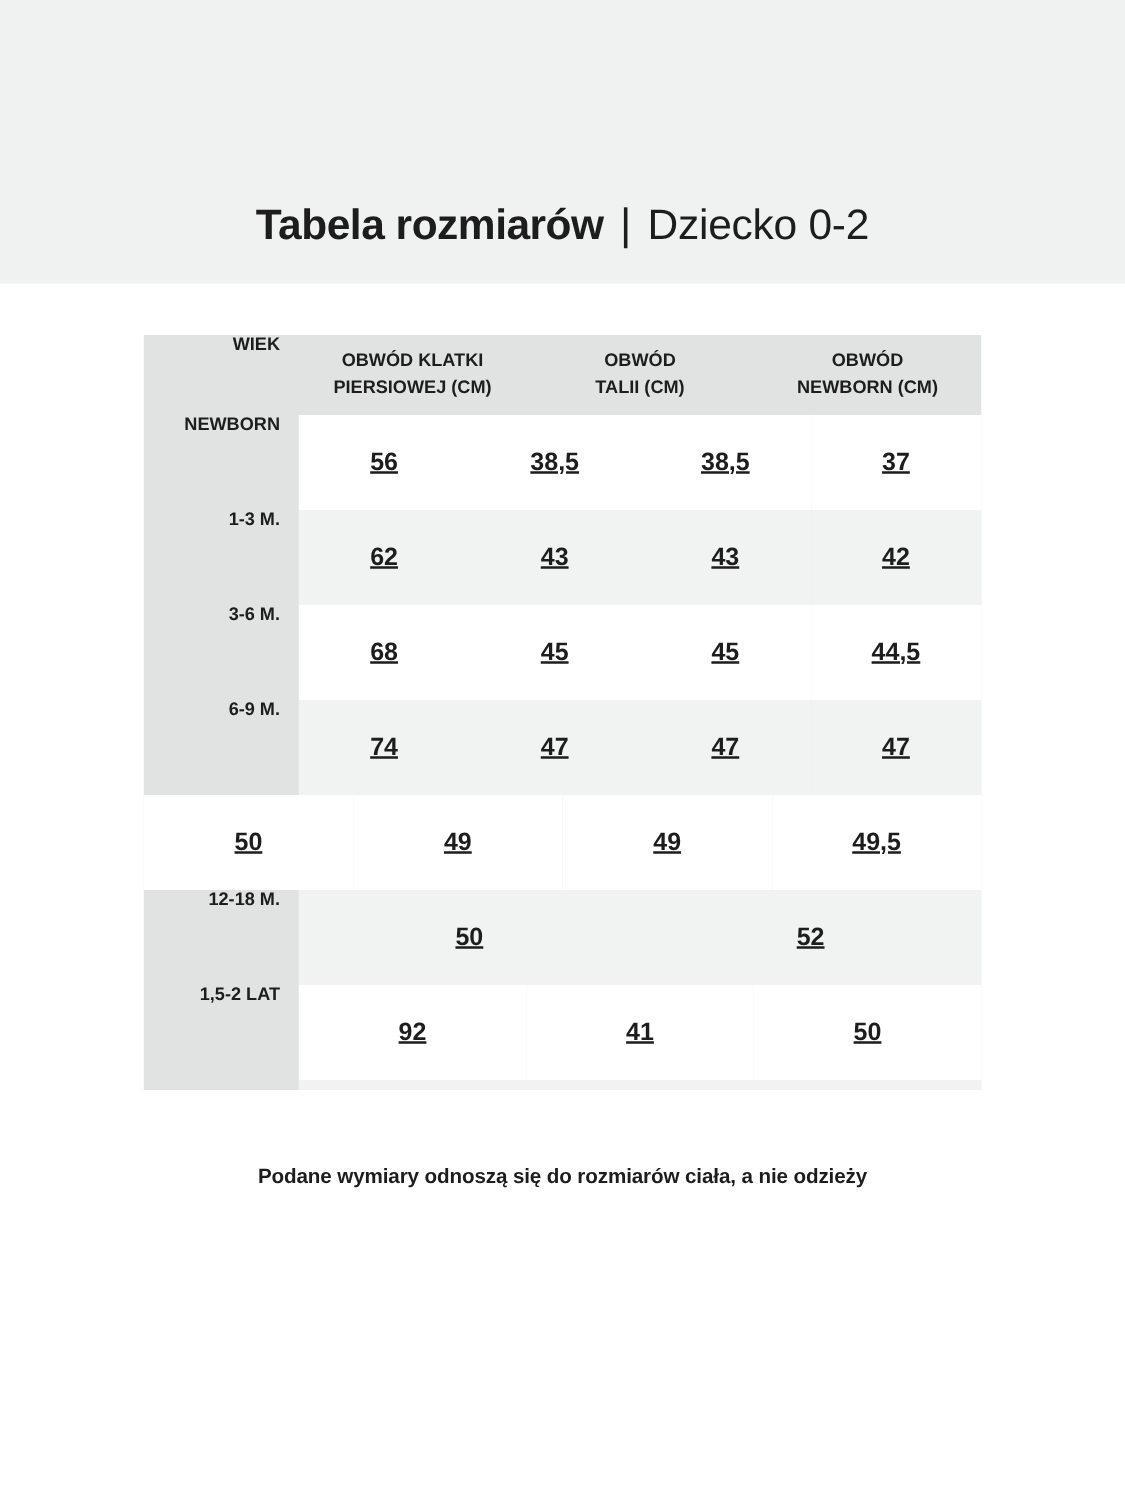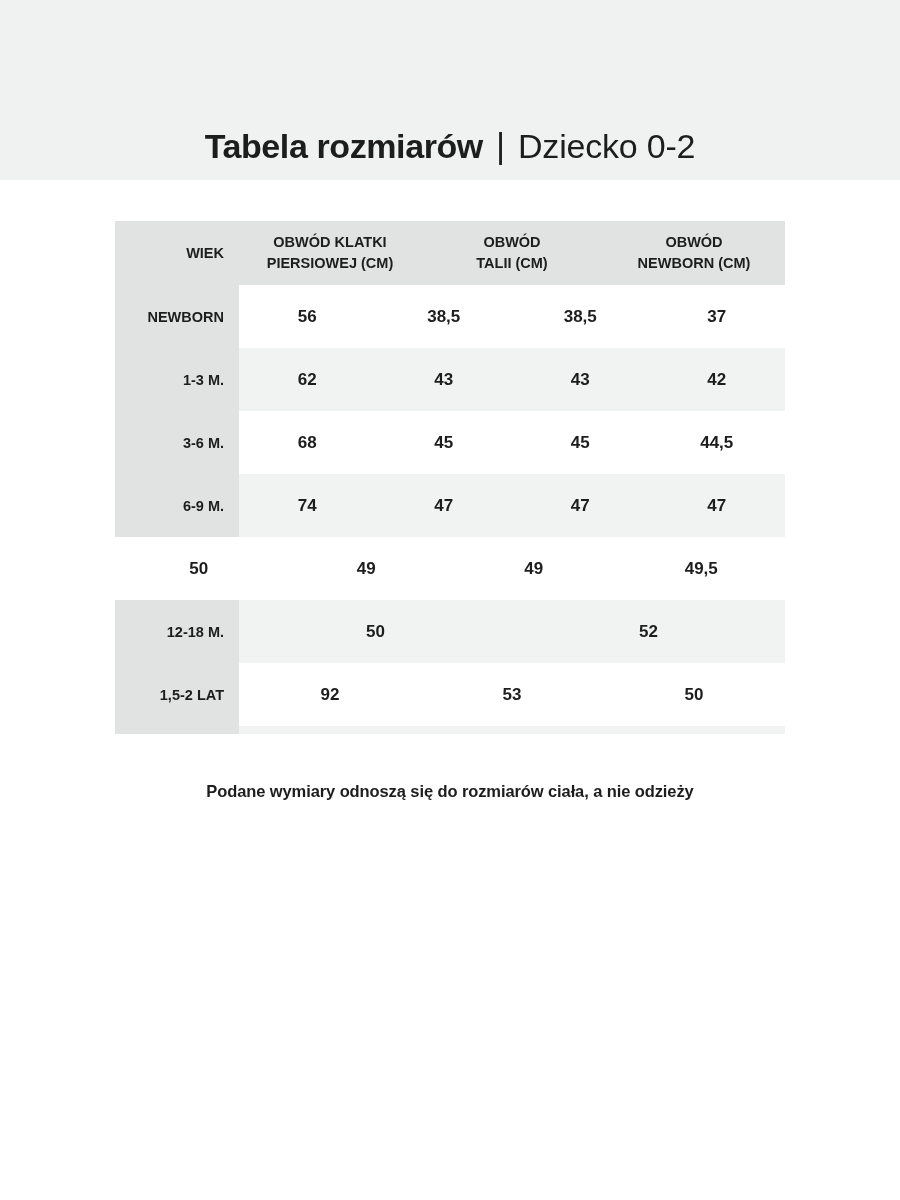--- a/index.html
+++ b/index.html
@@ -6,78 +6,78 @@
   html, body {
     width: 900px; height: 1200px;
     background: #ffffff;
     font-family: "Liberation Sans", sans-serif;
     color: #1d1d1d;
     overflow: hidden;
   }
 
   
   .banner {
-    height: 180px;
+    height: 227px;
     background: #f0f1f1;
     display: flex;
     align-items: flex-end;
     justify-content: center;
-    padding-bottom: 14px;
+    padding-bottom: 27px;
   }
   .title {
     display: flex;
     align-items: center;
     font-size: 34px;
     line-height: 40px;
     white-space: nowrap;
   }
   .title-main  { font-weight: 700; letter-spacing: -0.4px; }
   .title-sep   { font-weight: 400; font-size: 35px; margin: 0 13px; color: #1d1d1d; }
   .title-sub   { font-weight: 400; letter-spacing: -0.2px; }
 
   
   .size-table {
     width: 670px;
     margin: 41px auto 0;
     background: #e1e2e2;
   }
   .thead { display: flex; height: 64px; }
-  .trow  { display: flex; height: 63px; }
+  .trow  { display: flex; height: 76px; }
 
   .label-col {
     width: 124px; flex: none;
-    display: flex; align-items: center; justify-content: flex-end;
+    display: flex; align-items: flex-start; justify-content: flex-end;
     padding-right: 15px;
     text-align: right;
     font-weight: 700;
     font-size: 14.5px;
   }
   .val-col {
     flex: 1 1 0;
     display: flex; flex-direction: column;
     align-items: center; justify-content: center;
     text-align: center;
     font-weight: 700;
   }
   .thead .val-col { font-size: 14.5px; line-height: 21px; background: transparent; }
   .thead .line { display: block; }
-  .trow .val-col { font-size: 17px; }
+  .trow .val-col { font-size: 20px; text-decoration: underline; }
 
   .trow:nth-child(even) .val-col { background: #ffffff; }
   .trow:nth-child(odd)  .val-col { background: #f1f2f2; }
 
   .bottom-strip {
     height: 8px;
     margin-left: 124px;
     background: #f1f2f2;
   }
 
   
   .note {
-    margin-top: 48px;
+    margin-top: 60px;
     text-align: center;
     font-weight: 700;
     font-size: 16.5px;
     letter-spacing: -0.1px;
   }
 </style>
 </head>
 <body>
 
 <header class="banner">
@@ -150,21 +150,21 @@
 
     <div class="trow">
       <div class="label-col">12-18 M.</div>
       <div class="val-col">50</div>
       <div class="val-col">52</div>
     </div>
 
     <div class="trow">
       <div class="label-col">1,5-2 LAT</div>
       <div class="val-col">92</div>
-      <div class="val-col">53</div>
+      <div class="val-col">41</div>
       <div class="val-col">50</div>
     </div>
 
     <div class="bottom-strip"></div>
   </div>
 
   <p class="note">Podane wymiary odnoszą się do rozmiarów ciała, a nie odzieży</p>
 </main>
 
 </body></html>

